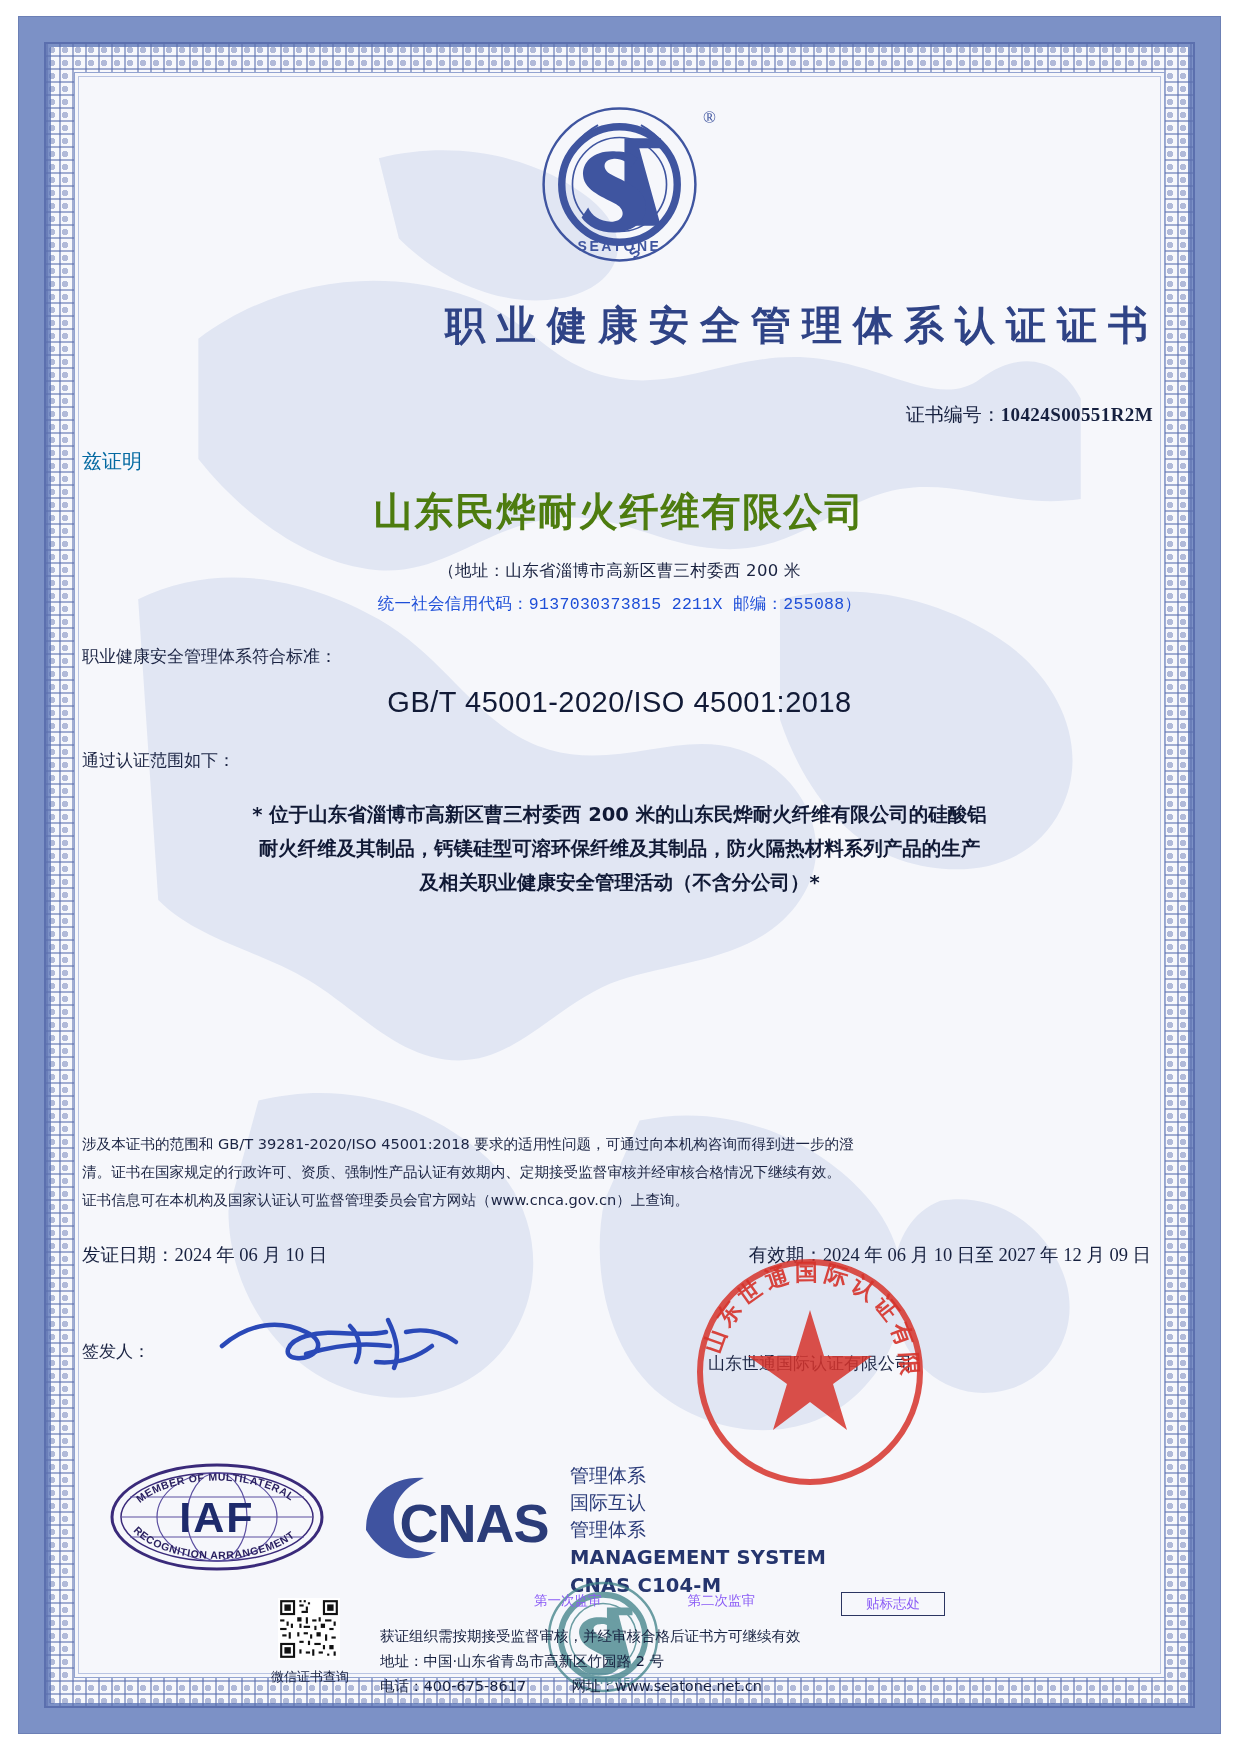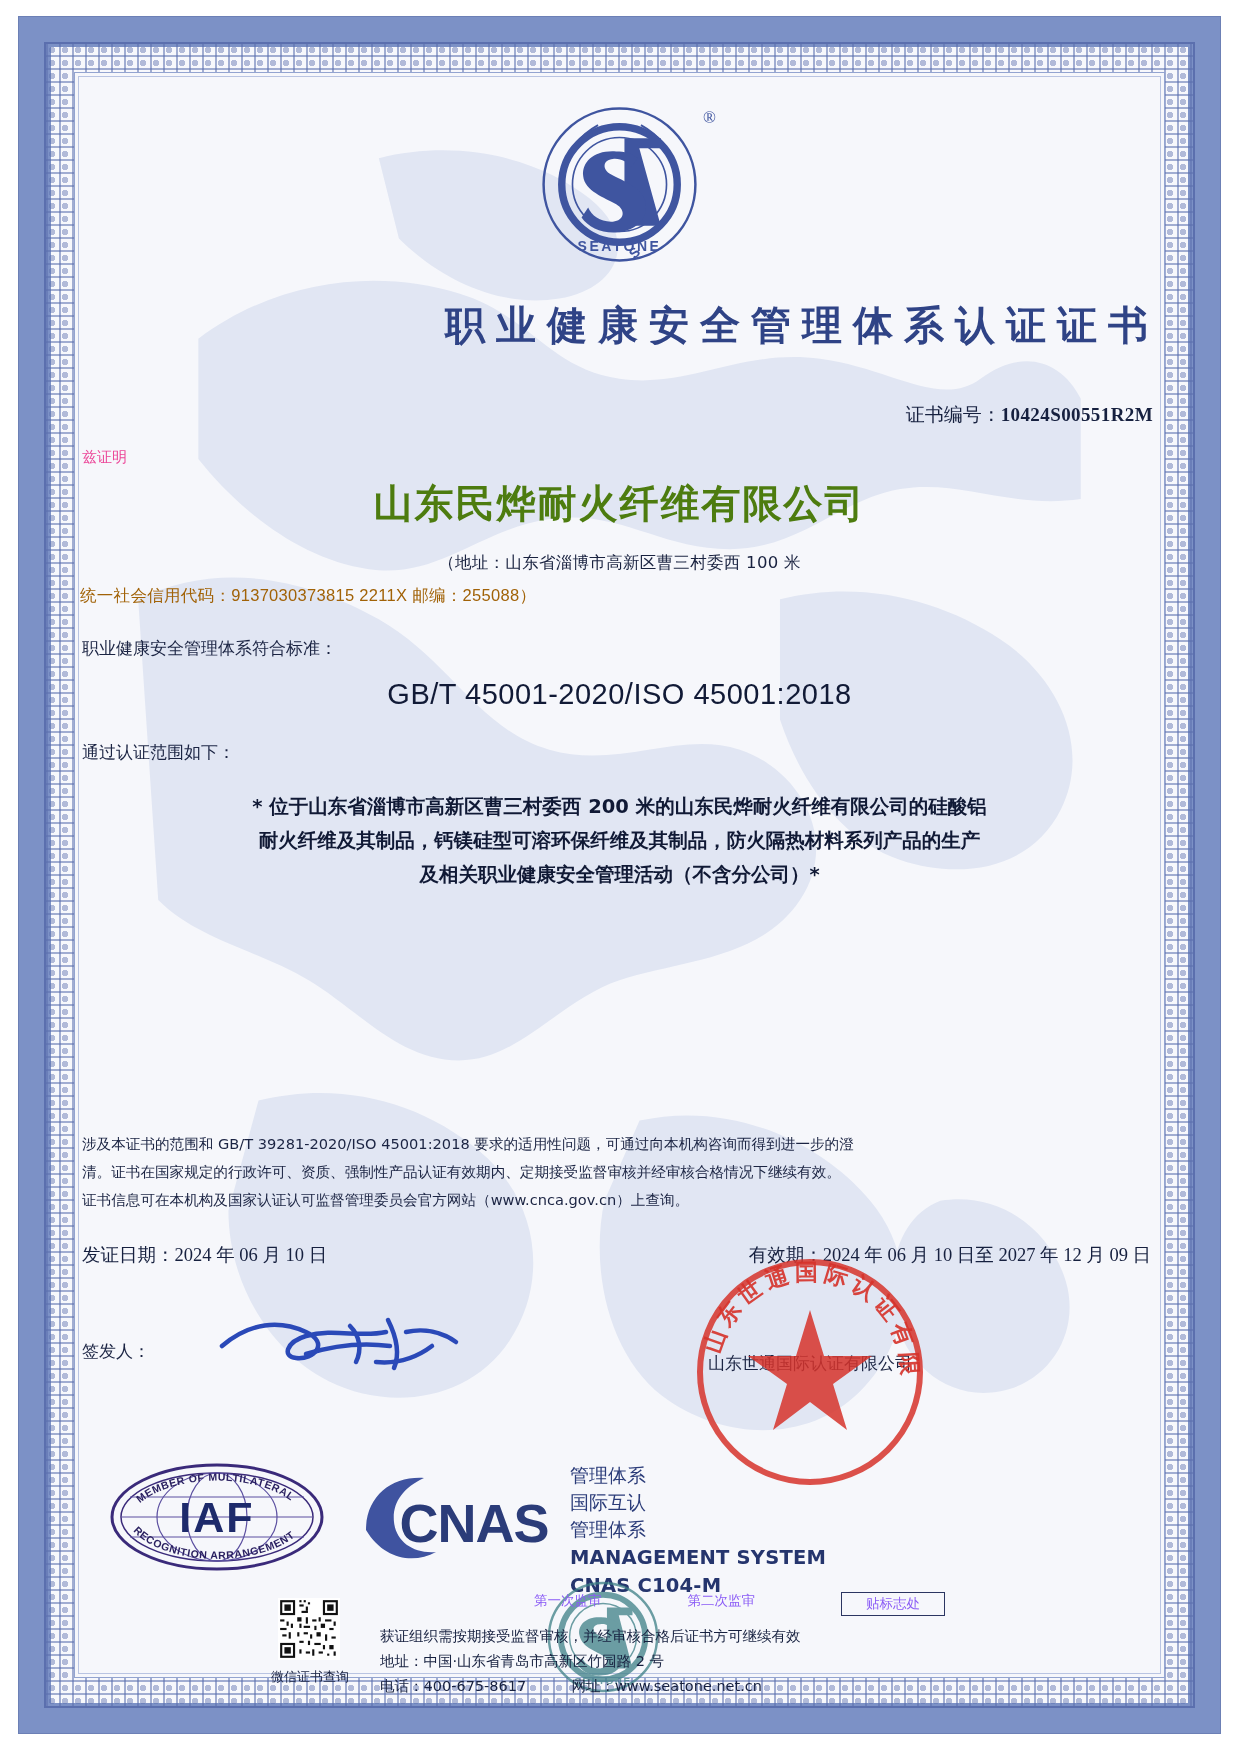--- a/index.html
+++ b/index.html
@@ -140,45 +140,46 @@
 
   
   .body-area {
     position: absolute;
     top: 368px;
     left: 0;
     right: 0;
   }
   .lbl {
     font-family: "DejaVu Sans", sans-serif;
-    font-size: 15px;
-    color: #ec4899;
+    font-size: 20px;
+    color: #0369a1;
     margin-left: 2px;
   }
   .company {
     text-align: center;
     font-family: "DejaVu Sans", sans-serif;
     font-weight: bold;
     font-size: 39px;
     color: #4d7c0f;
     letter-spacing: 2px;
     margin-top: 10px;
   }
   .addr {
     text-align: center;
     font-family: "DejaVu Sans", sans-serif;
     font-size: 16.5px;
     color: #18213f;
     margin-top: 21px;
     letter-spacing: 0.3px;
   }
   .addr2 {
-    font-family: Liberation Sans, sans-serif;
+    text-align: center;
+    font-family: Liberation Mono, monospace;
     font-size: 16.5px;
-    color: #a16207;
+    color: #1d4ed8;
     margin-top: 11px;
     letter-spacing: 0.3px;
   }
   .std-label {
     font-family: "DejaVu Sans", sans-serif;
     font-size: 17px;
     color: #1b2443;
     margin-top: 30px;
     margin-left: 2px;
   }
@@ -423,21 +424,21 @@
 
     <div class="cert-title">职业健康安全管理体系认证证书</div>
 
     <div class="cert-no">
       <span class="label">证书编号：</span><span class="value">10424S00551R2M</span>
     </div>
 
     <div class="body-area">
       <div class="lbl">兹证明</div>
       <div class="company">山东民烨耐火纤维有限公司</div>
-      <div class="addr">（地址：山东省淄博市高新区曹三村委西 100 米</div>
+      <div class="addr">（地址：山东省淄博市高新区曹三村委西 200 米</div>
       <div class="addr2">统一社会信用代码：9137030373815 2211X 邮编：255088）</div>
 
       <div class="std-label">职业健康安全管理体系符合标准：</div>
       <div class="standard">GB/T 45001-2020/ISO 45001:2018</div>
 
       <div class="scope-label">通过认证范围如下：</div>
       <div class="scope">
         <div>* 位于山东省淄博市高新区曹三村委西 200 米的山东民烨耐火纤维有限公司的硅酸铝</div>
         <div>耐火纤维及其制品，钙镁硅型可溶环保纤维及其制品，防火隔热材料系列产品的生产</div>
         <div>及相关职业健康安全管理活动（不含分公司）*</div>

